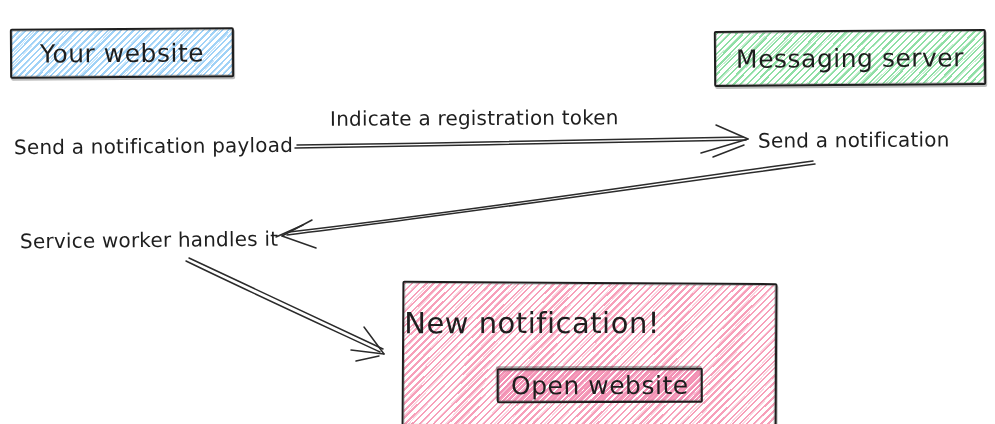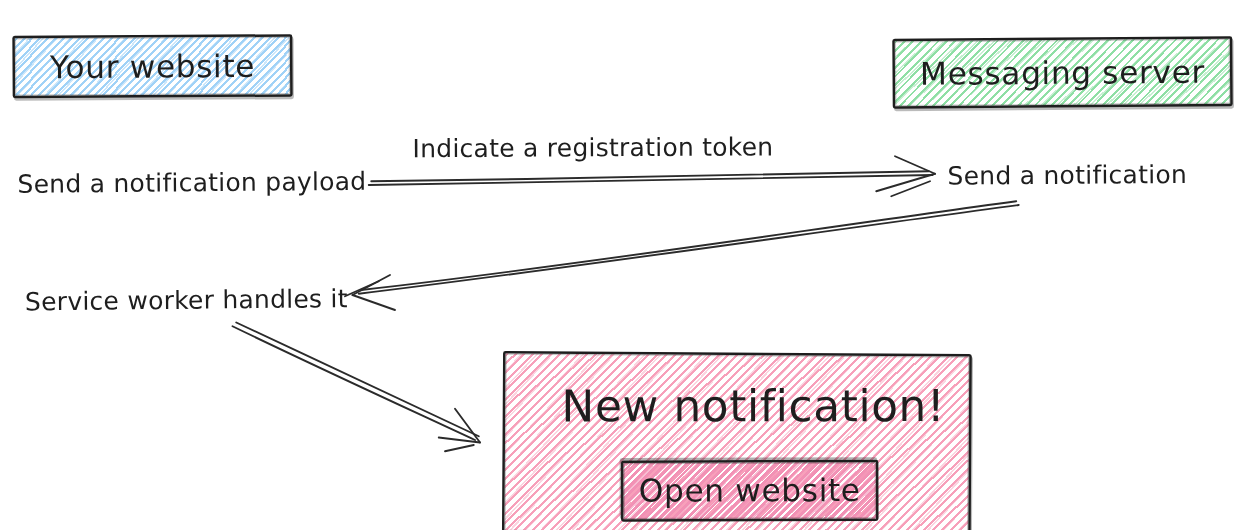--- a/index.html
+++ b/index.html
@@ -62,29 +62,27 @@
   #lbl-service-worker { left: 20px;  top: 212px; transform: rotate(-0.6deg); }
 
   #popup {
     left: 402px; top: 266px; width: 375px; height: 146px;
     transform: rotate(0.35deg);
     display: block;
   }
   #popup-title {
     position: absolute;
     left: 0; right: 0; top: 22px;
-    text-align: center;
-    font-size: 35px;
+    font-size: 29px;
     letter-spacing: 0.5px;
     transform: rotate(-0.4deg);
-    padding-left: 26px;
   }
   #popup-button {
     position: absolute;
-    left: 93px; top: 84px; width: 206px; height: 49px;
+    left: 93px; top: 84px; width: 206px; height: 35px;
     border: 2px solid var(--stroke, #1e1e1e);
     border-radius: 2px;
     box-shadow: -1px -2px 0 rgba(30,30,30,0.35), inset 0 0 0 1px rgba(30,30,30,0.3);
     box-sizing: border-box;
     display: flex;
     align-items: center;
     justify-content: center;
     cursor: pointer;
     transform: rotate(-0.5deg);
   }

